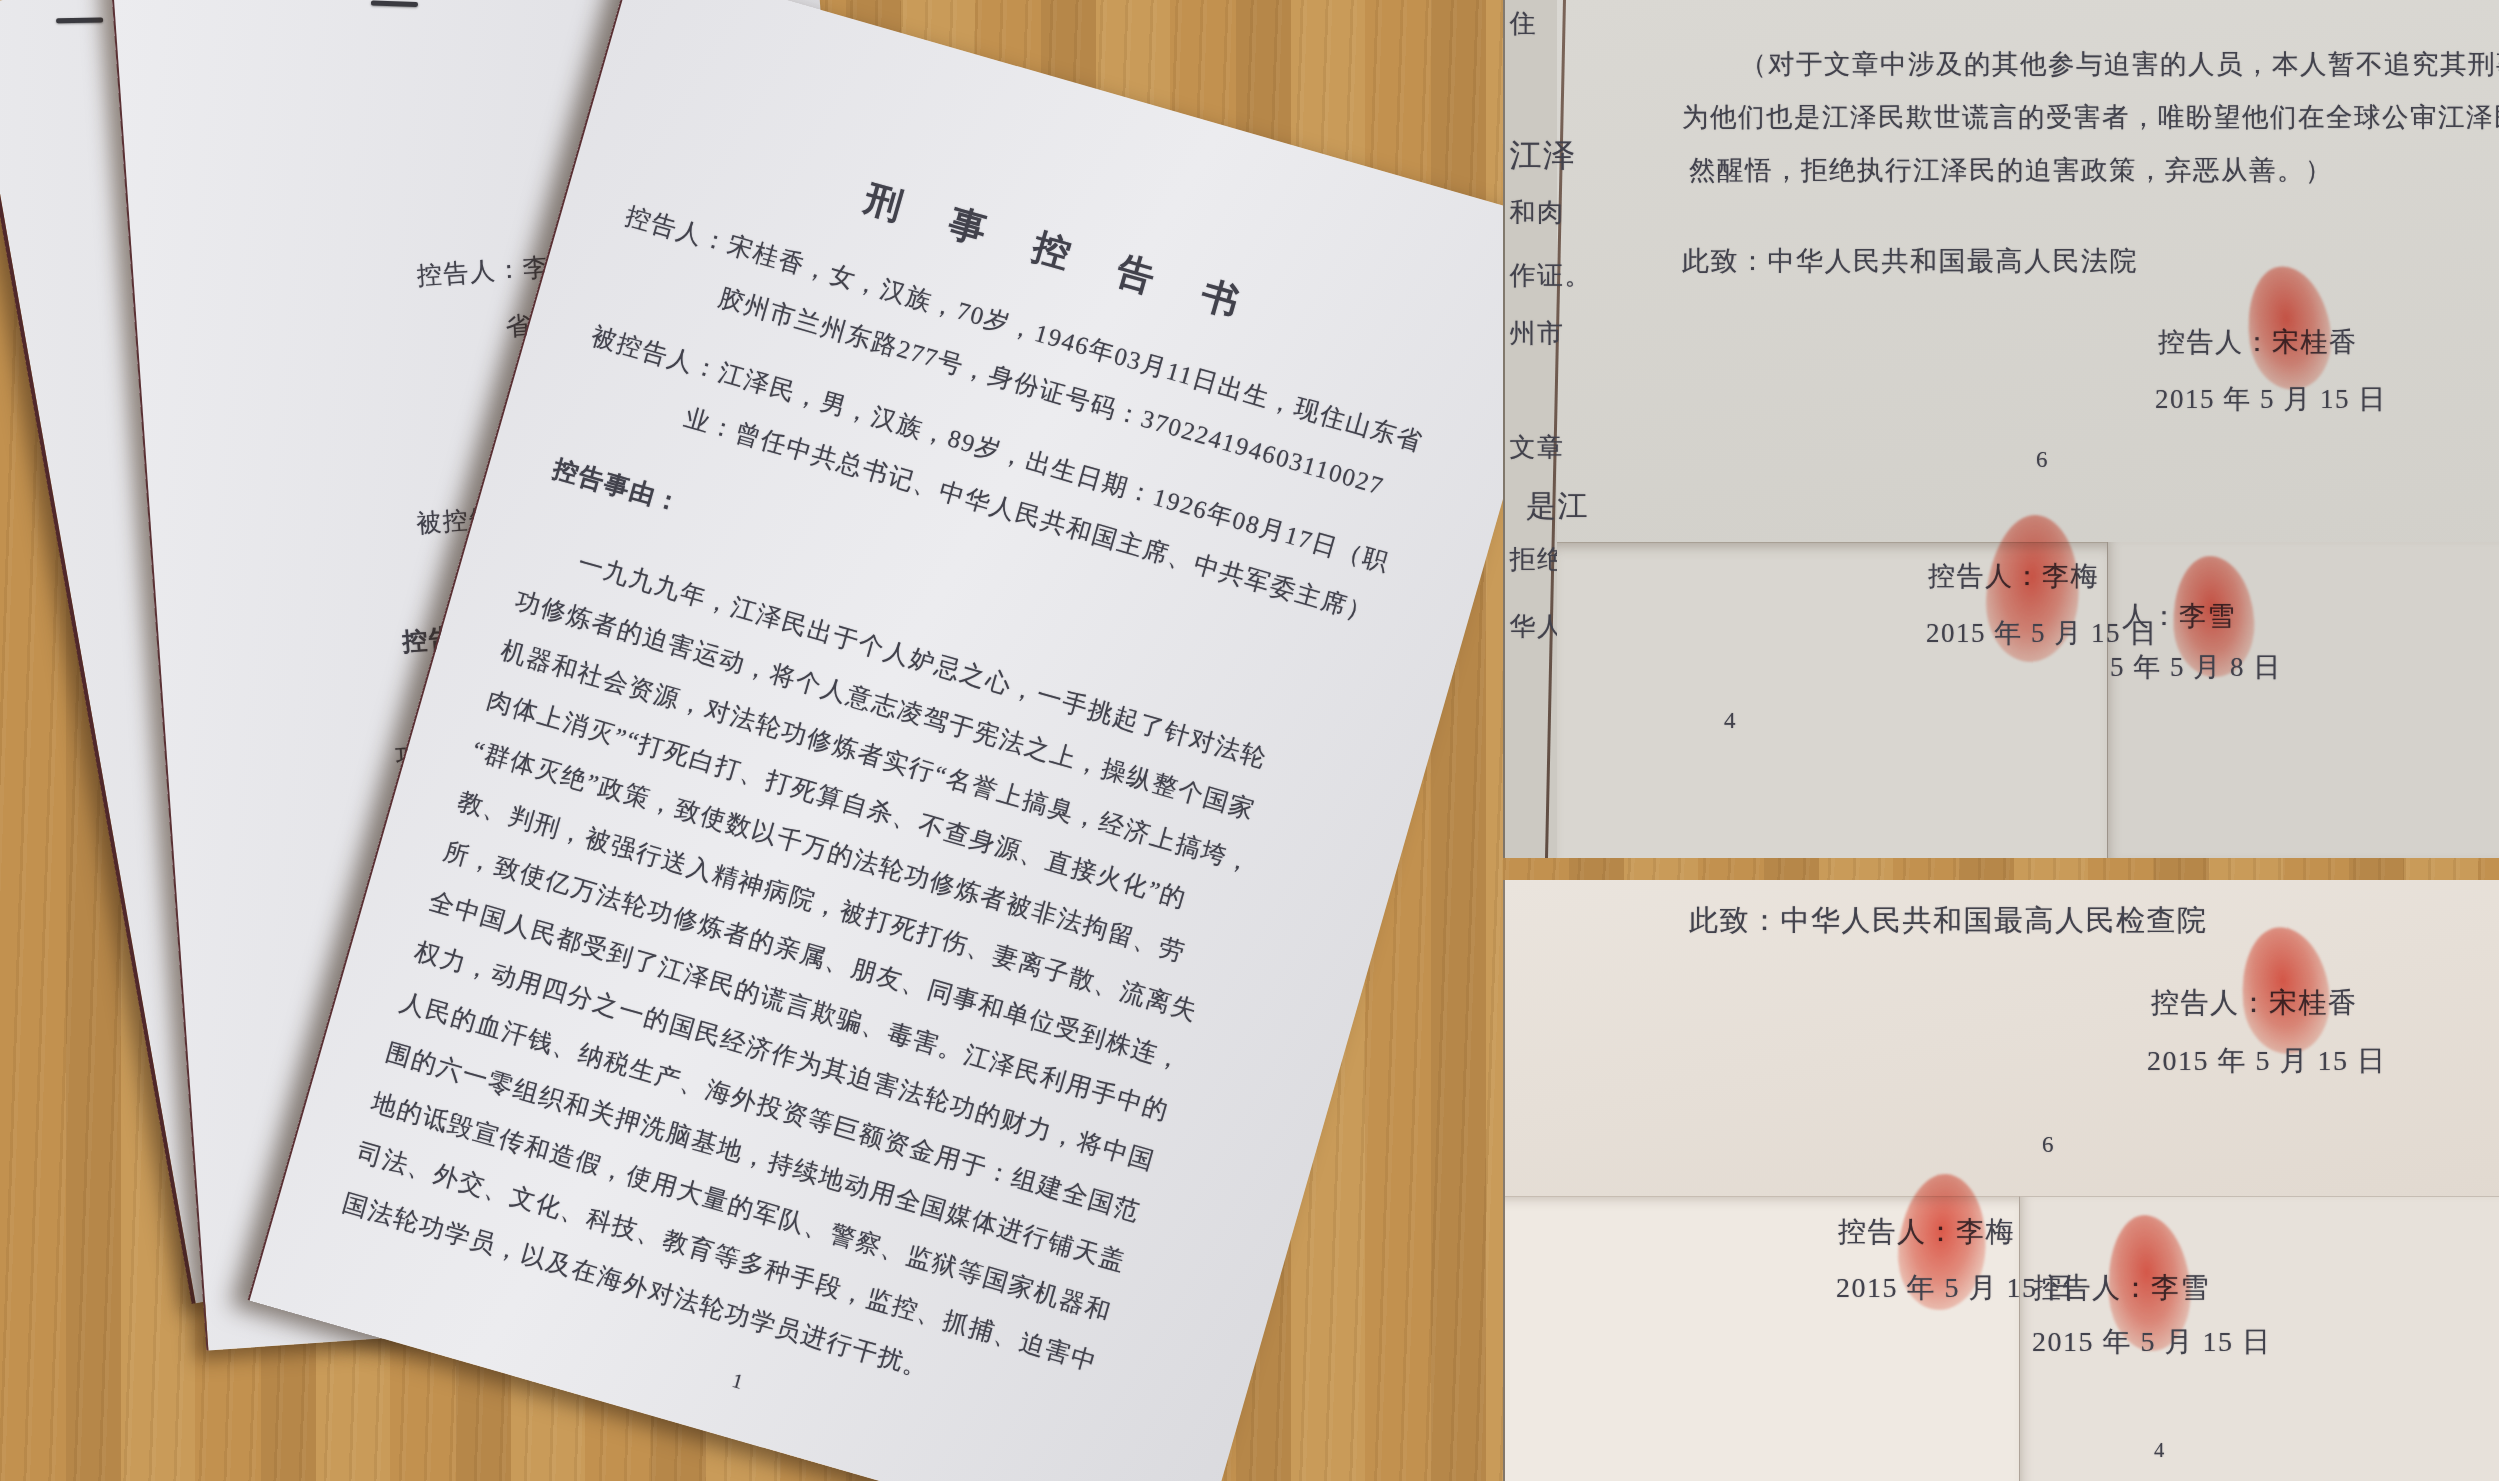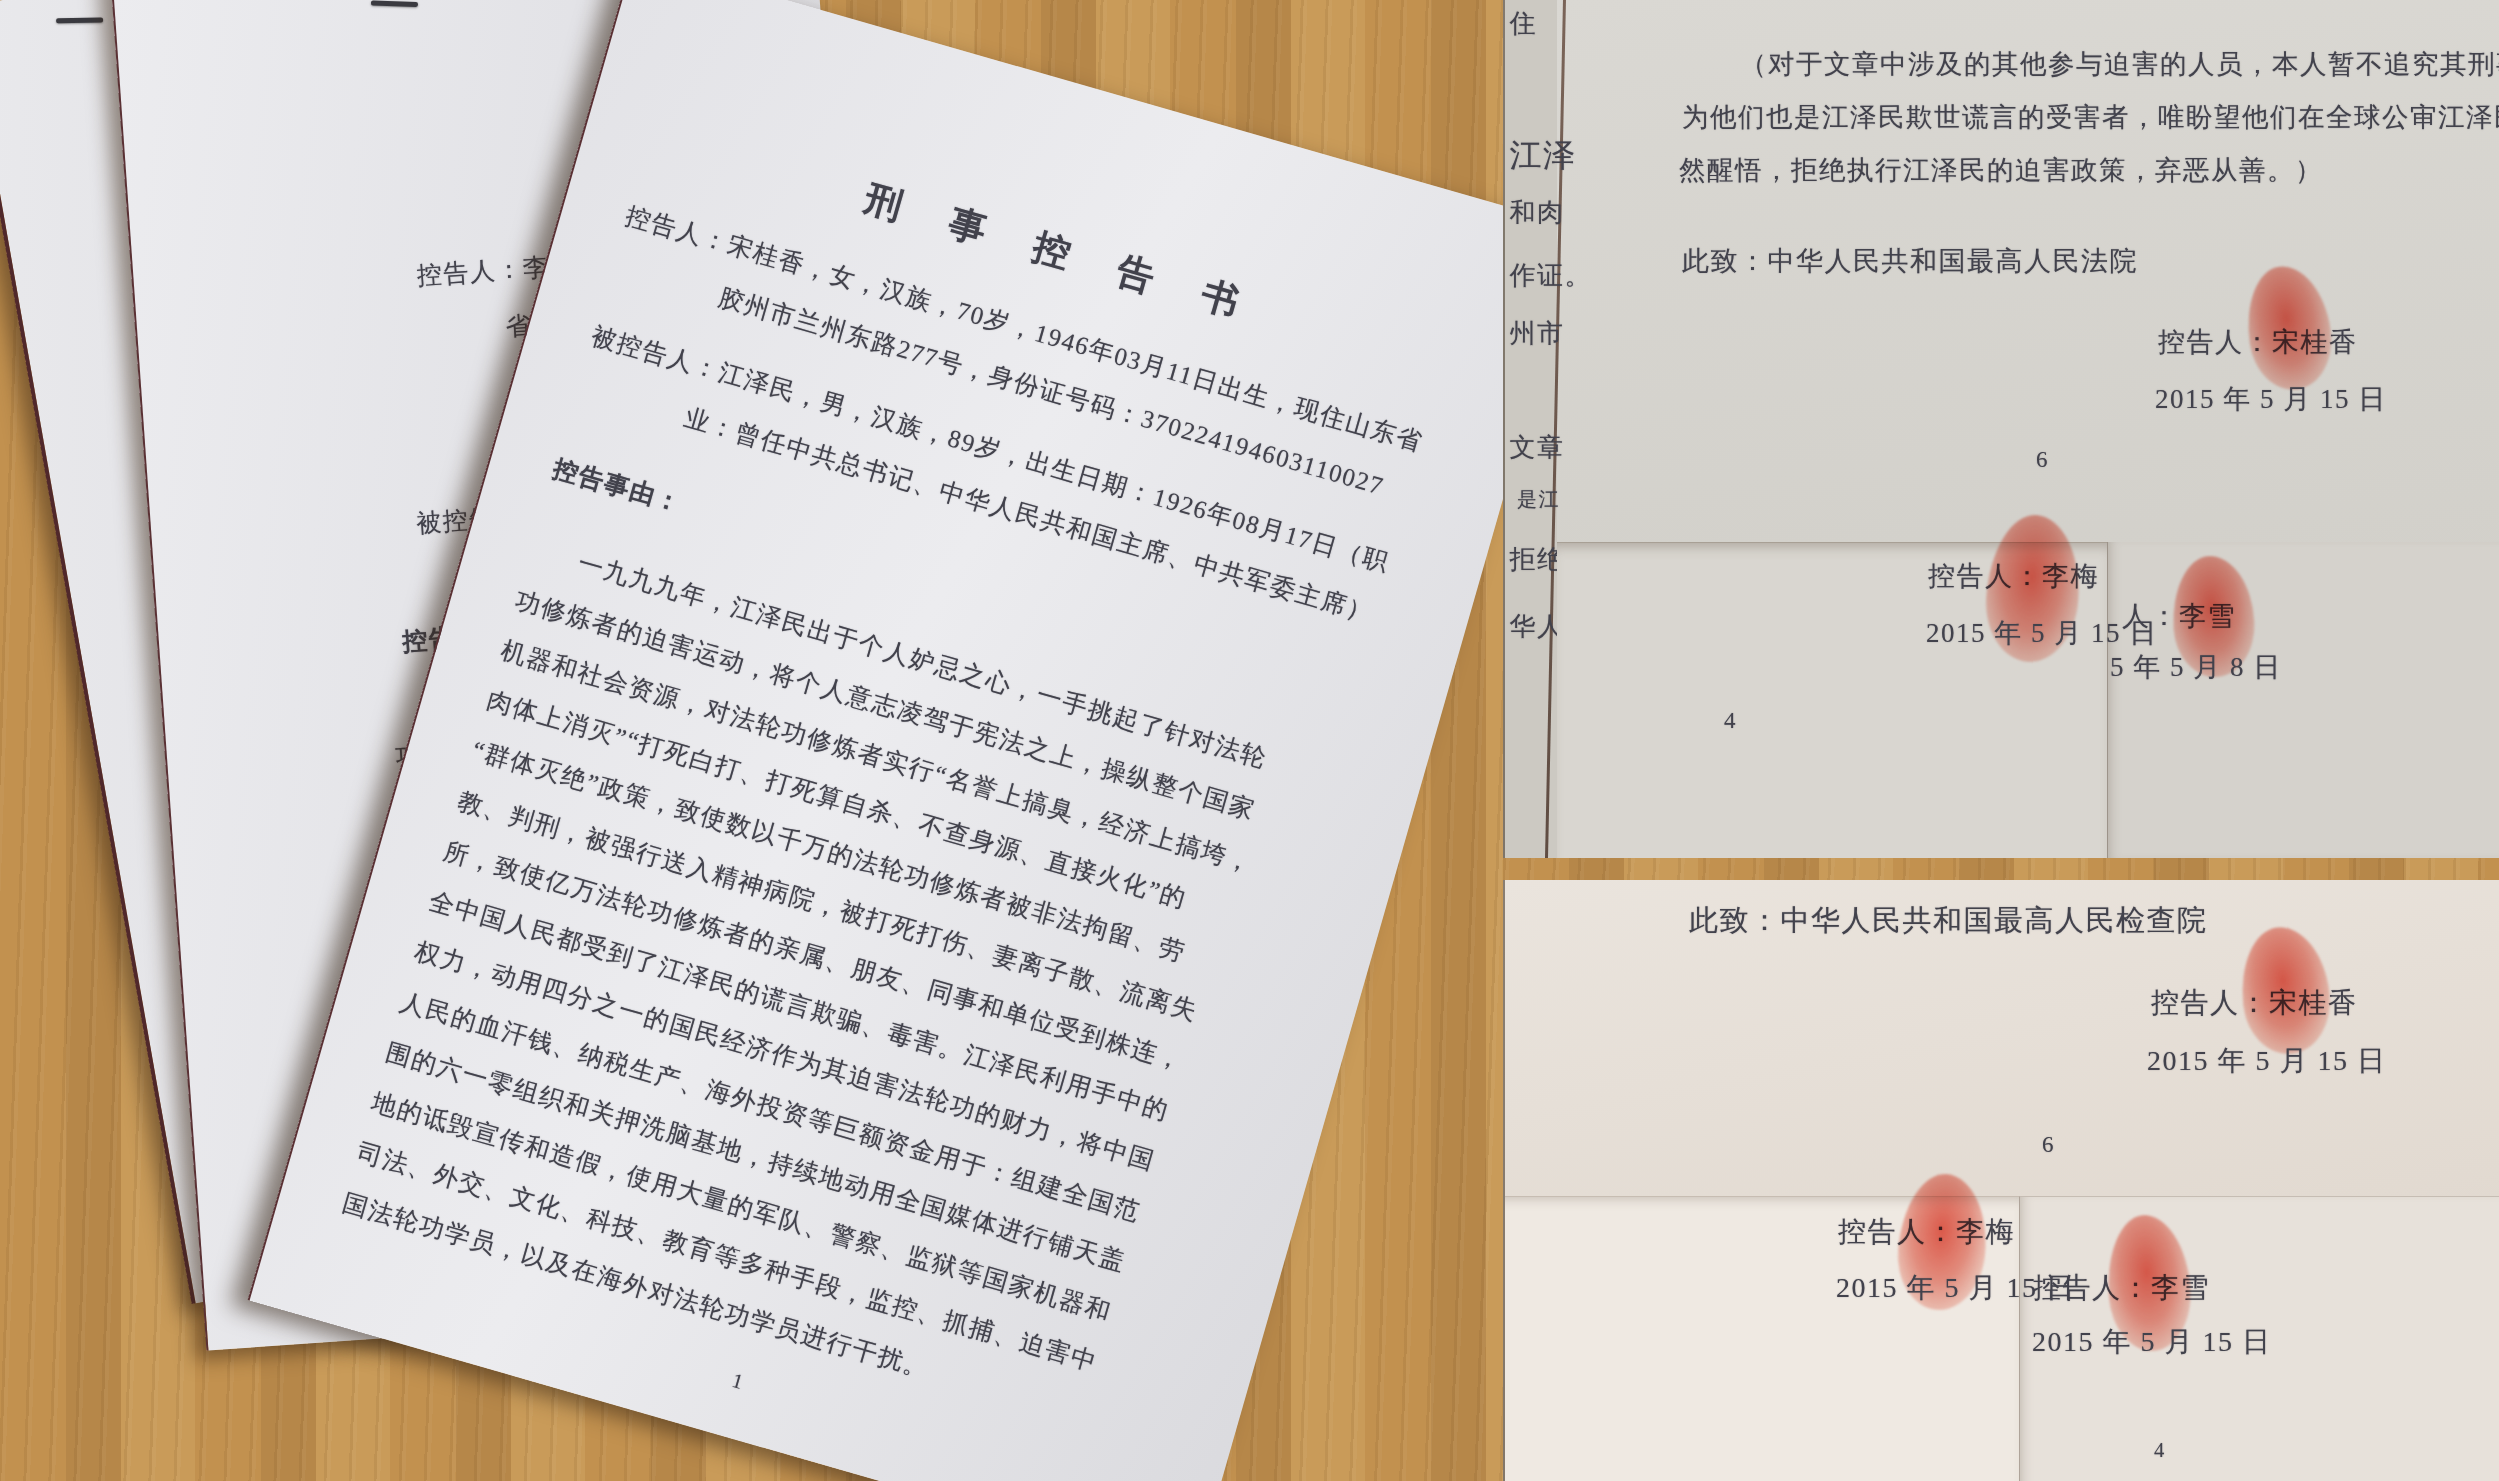--- a/index.html
+++ b/index.html
@@ -112,27 +112,27 @@
   <div class="panel" id="panel-rt">
 
     <div class="edgeline" style="left:0;top:0;width:52px;height:858px;background:#ccc9c2;"></div>
     <div class="edgeline" style="left:49px;top:-8.8px;width:2.9px;height:876px;transform:rotate(1.2deg);background:linear-gradient(#7a6458,#5f4c42);"></div>
     <span class="txt" style="left:4.4px;top:5.9px;font-size:26px;">住</span>
     <span class="txt" style="left:4.4px;top:134px;font-size:32px;">江泽</span>
     <span class="txt" style="left:4.4px;top:195px;font-size:26px;">和肉</span>
     <span class="txt" style="left:4.4px;top:258px;font-size:26px;">作证。</span>
     <span class="txt" style="left:4.4px;top:316px;font-size:26px;">州市</span>
     <span class="txt" style="left:4.4px;top:430px;font-size:26px;">文章</span>
-    <span class="txt" style="left:12px;top:486px;font-size:20px;">是江</span>
+    <span class="txt" style="left:21px;top:486px;font-size:30px;">是江</span>
     <span class="txt" style="left:4.4px;top:542px;font-size:26px;">拒绝</span>
     <span class="txt" style="left:4.4px;top:609px;font-size:26px;">华人</span>
 
     <span class="txt" style="left:235px;top:46px;font-size:26.5px;">（对于文章中涉及的其他参与迫害的人员，本人暂不追究其刑事责任，因</span>
     <span class="txt" style="left:177px;top:99px;font-size:26.5px;">为他们也是江泽民欺世谎言的受害者，唯盼望他们在全球公审江泽民之前幡</span>
-    <span class="txt" style="left:174px;top:152px;font-size:26.5px;">然醒悟，拒绝执行江泽民的迫害政策，弃恶从善。）</span>
+    <span class="txt" style="left:184px;top:152px;font-size:26.5px;">然醒悟，拒绝执行江泽民的迫害政策，弃恶从善。）</span>
     <span class="txt rtxt" style="left:177px;top:243px;">此致：中华人民共和国最高人民法院</span>
 
     <span class="txt rtxt" style="left:653px;top:324px;">控告人：宋桂香</span>
     <span class="fp" style="left:743px;top:266px;width:82px;height:124px;transform:rotate(-8deg);"></span>
     <span class="txt rtxt" style="left:650px;top:381px;">2015 年 5 月 15 日</span>
     <span class="txt pgnum" style="left:531px;top:447px;">6</span>
 
     <div class="edgeline" style="left:52px;top:542px;width:550px;height:316px;background:#d9d6d0;border-top:1.5px solid rgba(120,105,90,0.5);box-shadow:inset 0 10.3px 13.2px -7.4px rgba(90,75,60,0.35);"></div>
 
     <div class="edgeline" style="left:602px;top:542px;width:395px;height:316px;background:#d5d2cc;border-left:1.5px solid rgba(110,95,82,0.55);box-shadow:inset 8.8px 0 11.8px -7.4px rgba(90,75,60,0.3);"></div>

